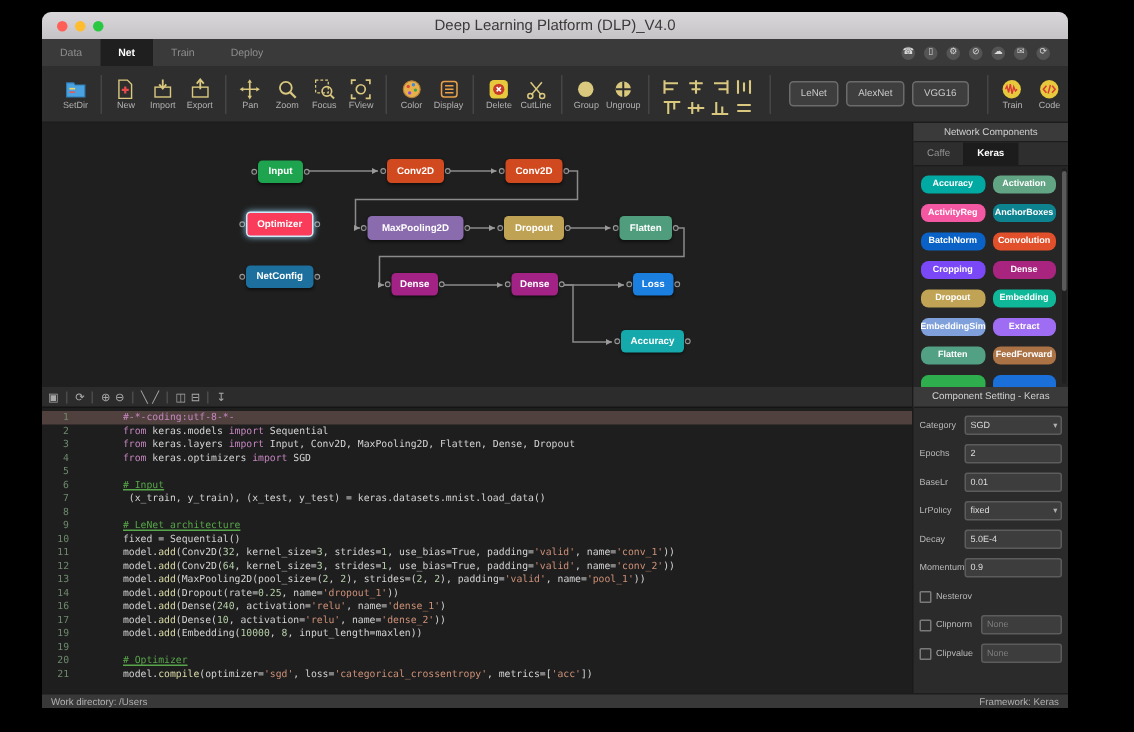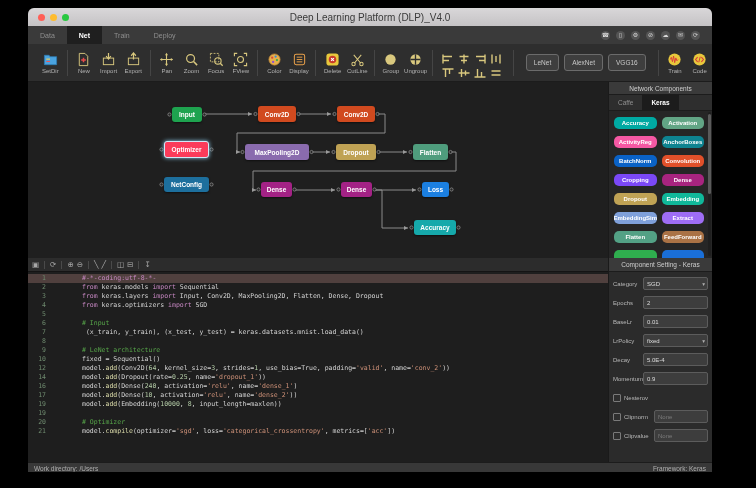--- a/index.html
+++ b/index.html
@@ -61,21 +61,21 @@
   .ed-toolbar{height:13px;background:#2c2c2c;border-bottom:1px solid #141414;display:flex;
               align-items:center;gap:3px;padding:0 4px;color:#a8a8a8;font-size:8px;}
   .ed-toolbar .eico{display:flex;align-items:center;line-height:1;font-size:7.5px;}
   .ed-toolbar .esep{width:1px;height:8px;background:#4a4a4a;margin:0 2px;}
   .code{flex:1;font-family:"DejaVu Sans Mono",monospace;font-size:6.5px;line-height:9px;
         padding-top:2px;overflow:hidden;}
   .cl{display:flex;height:9px;white-space:pre;}
   .cl.hl-row{background:#50403e;}
   .ln{width:18px;text-align:right;padding-right:5px;color:#6e8a6e;flex:none;}
   .ct{color:#d4d4d4;padding-left:31px;}
-  .cmt{color:#57a64a;}
+  .cmt{color:#57a64a;text-decoration:underline;}
   .kw{color:#c586c0;}
   .str{color:#ce9178;}
   .num{color:#b5cea8;}
   .fn{color:#dcdcaa;}
   
   .settings{width:104px;background:#2b2b2b;border-left:1px solid #1a1a1a;display:flex;
             flex-direction:column;box-sizing:border-box;}
   .settings .panel-h{height:13px;}
   .srows{padding:5px 4px 0 4px;}
   .srow{display:flex;align-items:center;height:13px;margin-bottom:6px;}
@@ -426,21 +426,23 @@
             <div class="cl hl-row"><span class="ln">1</span><span class="ct"><span class="kw">#-*-coding:utf-8-*-</span></span></div>
             <div class="cl"><span class="ln">2</span><span class="ct"><span class="kw">from</span> keras.models <span class="kw">import</span> Sequential</span></div>
             <div class="cl"><span class="ln">3</span><span class="ct"><span class="kw">from</span> keras.layers <span class="kw">import</span> Input, Conv2D, MaxPooling2D, Flatten, Dense, Dropout</span></div>
             <div class="cl"><span class="ln">4</span><span class="ct"><span class="kw">from</span> keras.optimizers <span class="kw">import</span> SGD</span></div>
             <div class="cl"><span class="ln">5</span><span class="ct"></span></div>
             <div class="cl"><span class="ln">6</span><span class="ct"><span class="cmt"># Input</span></span></div>
             <div class="cl"><span class="ln">7</span><span class="ct"> (x_train, y_train), (x_test, y_test) = keras.datasets.mnist.load_data()</span></div>
             <div class="cl"><span class="ln">8</span><span class="ct"></span></div>
             <div class="cl"><span class="ln">9</span><span class="ct"><span class="cmt"># LeNet architecture</span></span></div>
             <div class="cl"><span class="ln">10</span><span class="ct">fixed = Sequential()</span></div>
+            <div class="cl"><span class="ln">11</span><span class="ct">model.<span class="fn">add</span>(Conv2D(<span class="num">32</span>, kernel_size=<span class="num">3</span>, strides=<span class="num">1</span>, use_bias=True, padding=<span class="str">'valid'</span>, name=<span class="str">'conv_1'</span>))</span></div>
             <div class="cl"><span class="ln">12</span><span class="ct">model.<span class="fn">add</span>(Conv2D(<span class="num">64</span>, kernel_size=<span class="num">3</span>, strides=<span class="num">1</span>, use_bias=True, padding=<span class="str">'valid'</span>, name=<span class="str">'conv_2'</span>))</span></div>
+            <div class="cl"><span class="ln">13</span><span class="ct">model.<span class="fn">add</span>(MaxPooling2D(pool_size=(<span class="num">2</span>, <span class="num">2</span>), strides=(<span class="num">2</span>, <span class="num">2</span>), padding=<span class="str">'valid'</span>, name=<span class="str">'pool_1'</span>))</span></div>
             <div class="cl"><span class="ln">14</span><span class="ct">model.<span class="fn">add</span>(Dropout(rate=<span class="num">0.25</span>, name=<span class="str">'dropout_1'</span>))</span></div>
             <div class="cl"><span class="ln">16</span><span class="ct">model.<span class="fn">add</span>(Dense(<span class="num">240</span>, activation=<span class="str">'relu'</span>, name=<span class="str">'dense_1'</span>)</span></div>
             <div class="cl"><span class="ln">17</span><span class="ct">model.<span class="fn">add</span>(Dense(<span class="num">10</span>, activation=<span class="str">'relu'</span>, name=<span class="str">'dense_2'</span>))</span></div>
             <div class="cl"><span class="ln">19</span><span class="ct">model.<span class="fn">add</span>(Embedding(<span class="num">10000</span>, <span class="num">8</span>, input_length=maxlen))</span></div>
             <div class="cl"><span class="ln">19</span><span class="ct"></span></div>
             <div class="cl"><span class="ln">20</span><span class="ct"><span class="cmt"># Optimizer</span></span></div>
             <div class="cl"><span class="ln">21</span><span class="ct">model.<span class="fn">compile</span>(optimizer=<span class="str">'sgd'</span>, loss=<span class="str">'categorical_crossentropy'</span>, metrics=[<span class="str">'acc'</span>])</span></div>
           </div>
       </div>
 

